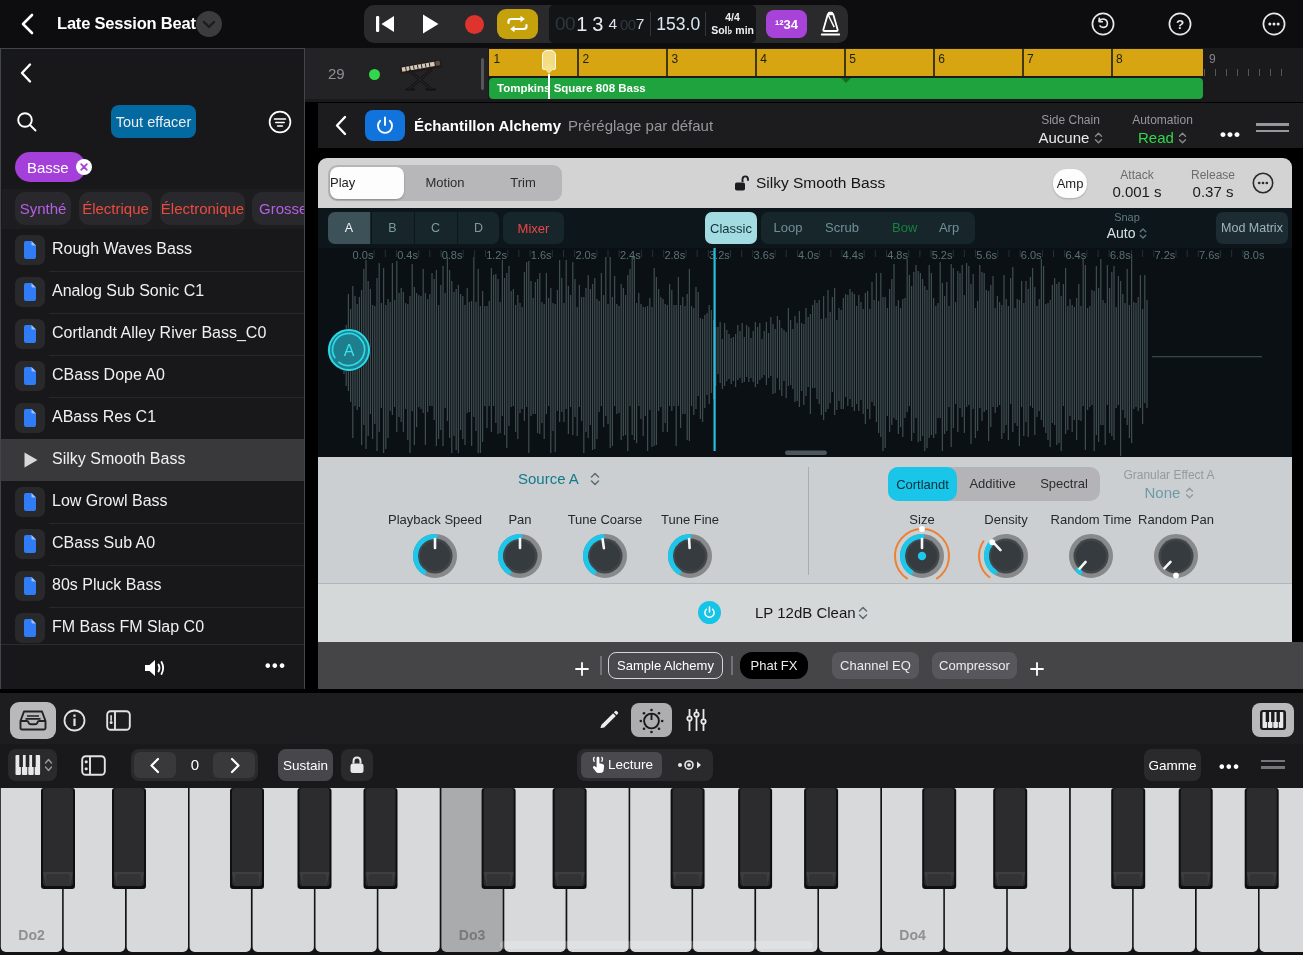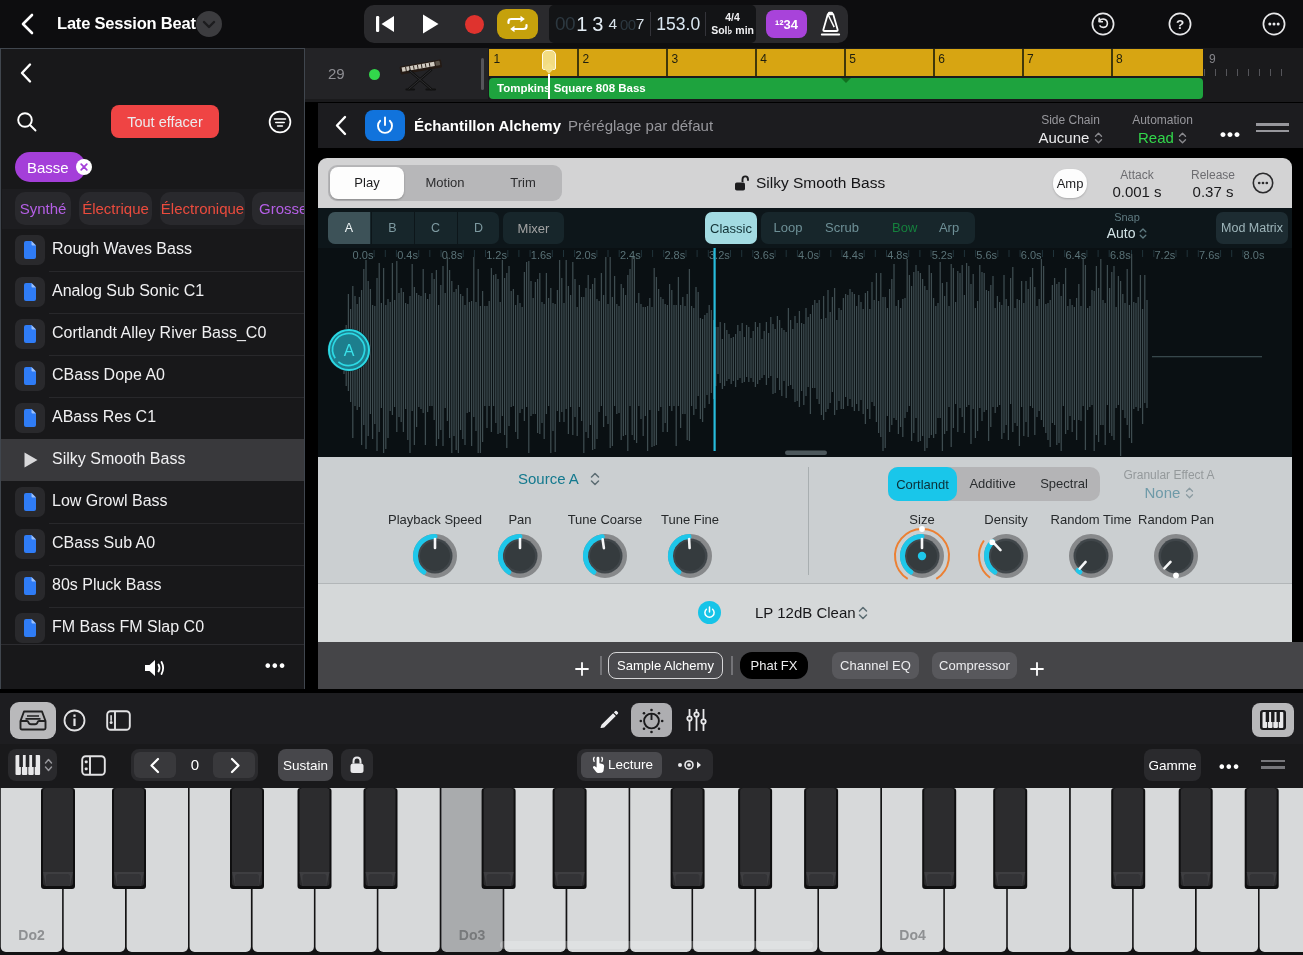--- a/index.html
+++ b/index.html
@@ -71,21 +71,21 @@
 </div>
 
 <div class="abs" style="left:0;top:48px;width:305px;height:641px;background:#18181a;border:1px solid #40464e;border-bottom:none;overflow:hidden">
   <svg class="abs" style="left:16px;top:13px" width="18" height="22" viewBox="0 0 18 22">
       <path d="M13 2.5 L5 11 L13 19.5" stroke="#fff" stroke-width="2.4" fill="none" stroke-linecap="round" stroke-linejoin="round"></path>
     </svg>
   <svg class="abs" style="left:15px;top:62px" width="22" height="22" viewBox="0 0 22 22">
       <circle cx="9" cy="9" r="6.8" stroke="#fff" stroke-width="1.9" fill="none"></circle>
       <line x1="14" y1="14" x2="19.5" y2="19.5" stroke="#fff" stroke-width="1.9" stroke-linecap="round"></line>
     </svg>
-  <div class="abs pill" style="left:110px;top:56px;width:108px;height:33px;background:#ef4444;color:#ececee;font-size:14.5px">Tout effacer</div>
+  <div class="abs pill" style="left:110px;top:56px;width:85px;height:33px;background:#0369a1;color:#ececee;font-size:14.5px">Tout effacer</div>
   <svg class="abs" style="left:267px;top:61px" width="24" height="24" viewBox="0 0 24 24">
       <circle cx="12" cy="12" r="10.4" stroke="#fff" stroke-width="1.7" fill="none"></circle>
       <path d="M6.5 9 H17.5 M7.8 12.5 H16.2 M9.6 16 H14.4" stroke="#fff" stroke-width="1.6" stroke-linecap="round"></path>
     </svg>
   <div class="abs" style="left:14px;top:103px;width:71px;height:30px;background:#a43fd9;border-radius:15px"></div>
   <div class="abs" style="left:26px;top:110px;font-size:15px;color:#fff">Basse</div>
   <div class="abs" style="left:75px;top:110px;width:16px;height:16px;border-radius:50%;background:#fff"></div>
   <svg class="abs" style="left:79px;top:114px" width="8" height="8" viewBox="0 0 8 8">
       <path d="M1.2 1.2 L6.8 6.8 M6.8 1.2 L1.2 6.8" stroke="#a43fd9" stroke-width="1.7" stroke-linecap="round"></path>
     </svg>
@@ -248,21 +248,21 @@
         <path d="M1.5 4.2 L4.5 1.2 L7.5 4.2 M1.5 7.8 L4.5 10.8 L7.5 7.8" stroke="#8a8a8e" stroke-width="1.4" fill="none" stroke-linecap="round" stroke-linejoin="round"></path>
       </svg></div>
   <div class="abs" style="left:902px;top:22px;color:#fff;font-size:17px;font-weight:bold;letter-spacing:1px">•••</div>
   <div class="abs" style="left:938px;top:20px;width:33px;height:2.5px;background:#97979c"></div>
   <div class="abs" style="left:938px;top:26.5px;width:33px;height:2.5px;background:#97979c"></div>
 </div>
 
 <div class="abs" style="left:318px;top:158px;width:974px;height:50px;background:#d3d3d4;border-radius:9px 9px 0 0">
   <div class="abs" style="left:10px;top:7px;width:234px;height:36px;background:#b7b7b9;border-radius:9px"></div>
   <div class="abs" style="left:12px;top:9px;width:74px;height:32px;background:#fdfdfd;border-radius:8px;box-shadow:0 1px 2px rgba(0,0,0,0.25)"></div>
-  <div class="abs" style="left:12px;top:9px;width:74px;height:32px;text-align:center;line-height:32px;font-size:13px;color:#1d1d1f">Play</div>
+  <div class="abs" style="left:12px;top:9px;width:74px;height:32px;line-height:32px;font-size:13px;color:#1d1d1f">Play</div>
   <div class="abs" style="left:88px;top:9px;width:78px;height:32px;text-align:center;line-height:32px;font-size:13px;color:#2c2c2e">Motion</div>
   <div class="abs" style="left:166px;top:9px;width:78px;height:32px;text-align:center;line-height:32px;font-size:13px;color:#2c2c2e">Trim</div>
   <svg class="abs" style="left:415px;top:17px" width="17" height="17" viewBox="0 0 17 17">
       <rect x="2" y="7.5" width="10" height="8" rx="1.8" fill="#1c1c1e"></rect>
       <path d="M9.5 7 L9.5 4.6 Q9.5 1.4 12.3 1.4 Q15 1.4 15 4.6 L15 5.8" stroke="#1c1c1e" stroke-width="1.9" fill="none"></path>
     </svg>
   <div class="abs" style="left:438px;top:16px;font-size:15.5px;color:#141416">Silky Smooth Bass</div>
   <div class="abs pill" style="left:735px;top:11px;width:34px;height:29px;background:#fdfdfd;border-radius:14px;font-size:13px;color:#1d1d1f;box-shadow:0 1px 2px rgba(0,0,0,0.2)">Amp</div>
   <div class="abs" style="left:780px;top:10px;width:78px;text-align:center;font-size:12px;color:#6c6c70">Attack</div>
   <div class="abs" style="left:780px;top:25px;width:78px;text-align:center;font-size:15px;color:#1a1a1c">0.001 s</div>
@@ -276,21 +276,21 @@
     </svg>
 </div>
 
 <div class="abs" style="left:318px;top:208px;width:974px;height:40px;background:#0d161a">
   <div class="abs" style="left:10px;top:4px;width:171px;height:32px;background:#17262b;border-radius:7px;overflow:hidden">
     <div class="abs" style="left:0;top:0;width:42px;height:32px;background:#3d5258;text-align:center;line-height:32px;font-size:12.5px;color:#edf4f5">A</div>
     <div class="abs" style="left:43px;top:0;width:42px;height:32px;text-align:center;line-height:32px;font-size:12.5px;color:#7e9aa1;border-left:1px solid #0d161a">B</div>
     <div class="abs" style="left:86px;top:0;width:42px;height:32px;text-align:center;line-height:32px;font-size:12.5px;color:#7e9aa1;border-left:1px solid #0d161a">C</div>
     <div class="abs" style="left:129px;top:0;width:42px;height:32px;text-align:center;line-height:32px;font-size:12.5px;color:#7e9aa1;border-left:1px solid #0d161a">D</div>
   </div>
-  <div class="abs pill" style="left:185px;top:4px;width:61px;height:32px;background:#17262b;border-radius:7px;font-size:13px;color:#a3a3a3">Mixer</div>
+  <div class="abs pill" style="left:185px;top:4px;width:61px;height:32px;background:#17262b;border-radius:7px;font-size:13px;color:#ef4444">Mixer</div>
   <div class="abs pill" style="left:387px;top:4px;width:52px;height:32px;background:#a3dbe2;border-radius:7px;font-size:13px;color:#123236">Classic</div>
   <div class="abs" style="left:443px;top:4px;width:214px;height:32px;background:#17262b;border-radius:7px"></div>
   <div class="abs" style="left:443px;top:4px;width:54px;text-align:center;line-height:32px;font-size:13px;color:#6e9097">Loop</div>
   <div class="abs" style="left:497px;top:4px;width:54px;text-align:center;line-height:32px;font-size:13px;color:#6e9097">Scrub</div>
   <div class="abs" style="left:574px;top:4px;width:54px;line-height:32px;font-size:13px;color:#15803d">Bow</div>
   <div class="abs" style="left:605px;top:4px;width:52px;text-align:center;line-height:32px;font-size:13px;color:#6e9097">Arp</div>
   <div class="abs" style="left:770px;top:3px;width:78px;text-align:center;font-size:11px;color:#5f7a80">Snap</div>
   <div class="abs" style="left:770px;top:17px;width:78px;text-align:center;font-size:14px;color:#d3e4e7">Auto&nbsp;<svg width="8" height="11" viewBox="0 0 8 11" style="vertical-align:-1px">
         <path d="M1.2 3.8 L4 1 L6.8 3.8 M1.2 7.2 L4 10 L6.8 7.2" stroke="#5f7a80" stroke-width="1.3" fill="none" stroke-linecap="round" stroke-linejoin="round"></path>
       </svg></div>

